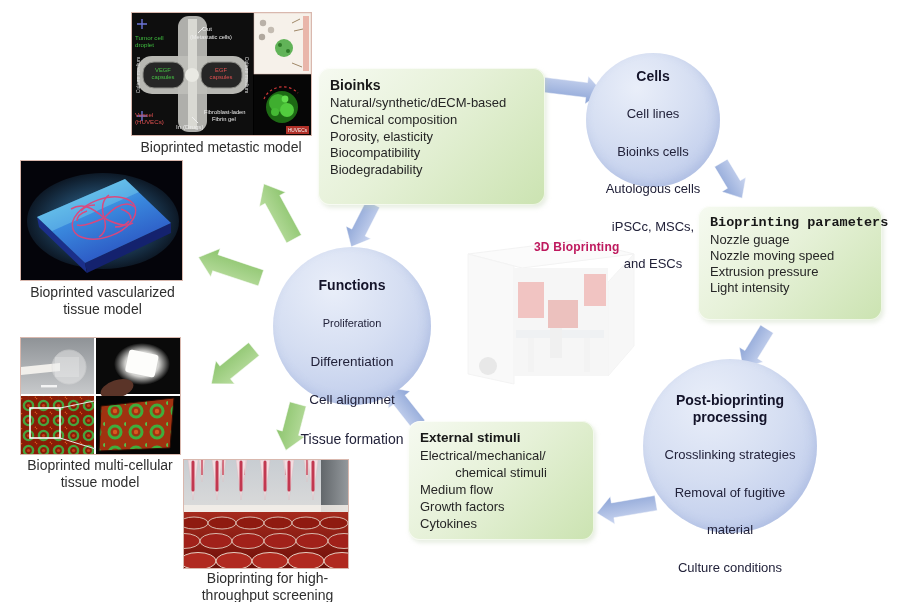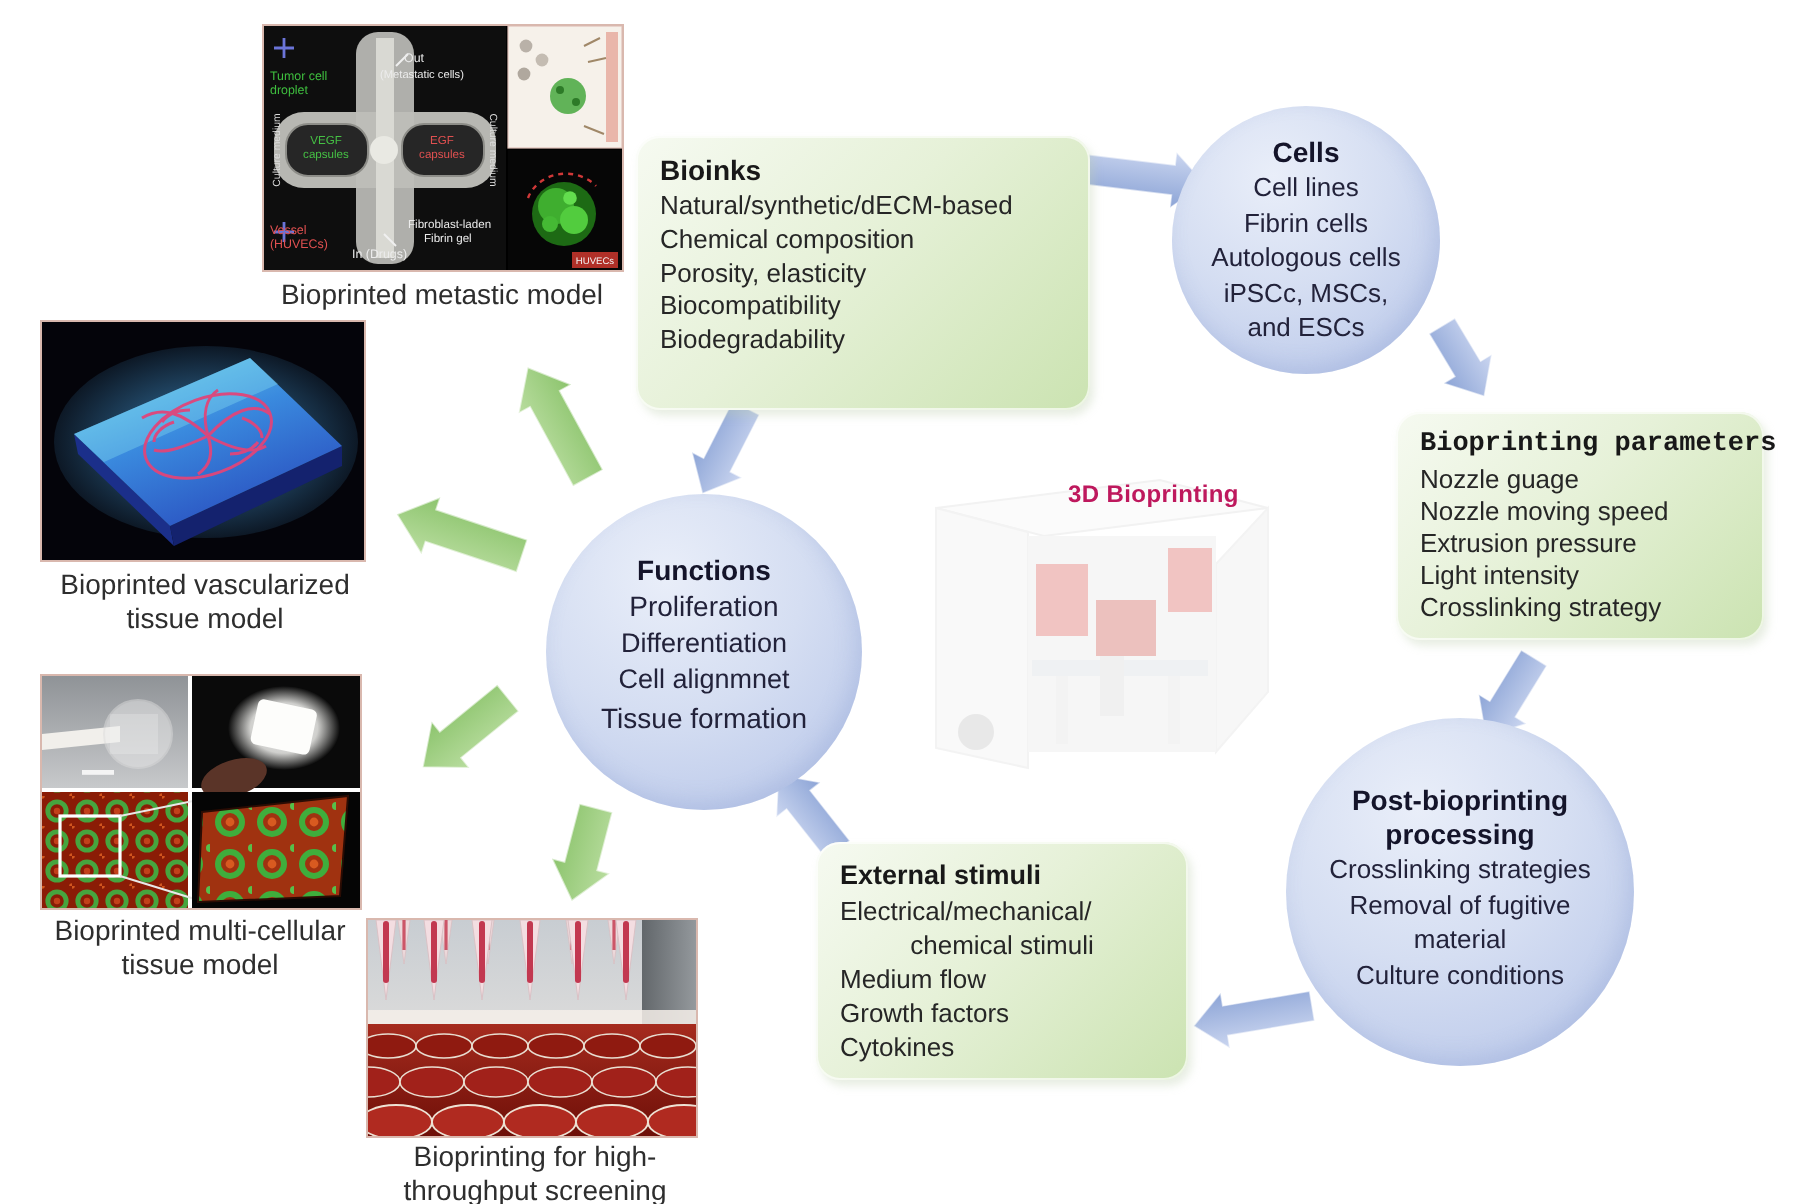--- a/index.html
+++ b/index.html
@@ -12,21 +12,21 @@
     background:linear-gradient(135deg,#f6faf1 0%,#e6f1d8 45%,#cbe3b1 100%);
     box-shadow: inset 0 0 0 1px rgba(255,255,255,.65), 2px 3px 4px rgba(190,205,175,.35);
     padding:8px 12px 6px; }
   .gtitle { font-weight:bold; font-size:14px; color:#181818; line-height:19px; white-space:nowrap; }
   .gline  { font-size:13px; color:#262626; line-height:16.8px; white-space:nowrap; }
 
   
   .bcircle { position:absolute; border-radius:50%;
     background:radial-gradient(circle at 38% 26%, #e9eef9 0%, #d5def2 45%, #b4c3e8 100%);
     box-shadow: inset -3px -4px 10px rgba(140,160,210,.30);
-    display:flex; flex-direction:column; align-items:center; text-align:center; }
+    display:flex; flex-direction:column; align-items:center; text-align:center;gap:20px; }
   .ctitle { font-weight:bold; font-size:14px; color:#14142a; line-height:17px; white-space:pre-line; }
   .cline  { font-size:13px; color:#22223a; line-height:17.5px; white-space:nowrap; }
 
   .caption { position:absolute; font-size:14px; line-height:17px; color:#2e2e2e;
     text-align:center; white-space:pre-line; }
 
   .photo { position:absolute; border:1px solid #d9b8ae; background:#000; overflow:hidden; }
   .photo svg { display:block; }
 
   .printer-wrap { position:absolute; left:458px; top:224px; width:185px; height:168px; }
@@ -338,51 +338,50 @@
     <div class="gline">Biocompatibility</div>
     <div class="gline">Biodegradability</div>
   </div>
 
   <div class="gbox" style="left:698px; top:206px; width:184px; height:114px;">
     <div class="gtitle" style="font-size:13.5px; line-height:18px;font-family:Liberation Mono, monospace;">Bioprinting parameters</div>
     <div class="gline" style="line-height:16px;">Nozzle guage</div>
     <div class="gline" style="line-height:16px;">Nozzle moving speed</div>
     <div class="gline" style="line-height:16px;">Extrusion pressure</div>
     <div class="gline" style="line-height:16px;">Light intensity</div>
-    <div class="gline" style="line-height:16px;">Crosslinking strategy</div>
   </div>
 
   <div class="gbox" style="left:408px; top:421px; width:186px; height:119px;">
     <div class="gtitle" style="font-size:13.5px; line-height:18px;">External stimuli</div>
     <div class="gline" style="line-height:17px;">Electrical/mechanical/</div>
     <div class="gline" style="line-height:17px;text-align:center;">chemical stimuli</div>
     <div class="gline" style="line-height:17px;">Medium flow</div>
     <div class="gline" style="line-height:17px;">Growth factors</div>
     <div class="gline" style="line-height:17px;">Cytokines</div>
   </div>
 
   <div class="bcircle" style="left:586px; top:53px; width:134px; height:134px; padding-top:15px;">
     <div class="ctitle">Cells</div>
     <div class="cline">Cell lines</div>
-    <div class="cline">Fibrin cells</div>
+    <div class="cline">Bioinks cells</div>
     <div class="cline">Autologous cells</div>
     <div class="cline">iPSCc, MSCs,</div>
     <div class="cline">and ESCs</div>
   </div>
 
   <div class="bcircle" style="left:643px; top:359px; width:174px; height:174px; padding-top:33px;">
     <div class="ctitle">Post-bioprinting
 processing</div>
     <div class="cline">Crosslinking strategies</div>
     <div class="cline">Removal of fugitive</div>
     <div class="cline">material</div>
     <div class="cline">Culture conditions</div>
   </div>
 
   <div class="bcircle" style="left:273px; top:247px; width:158px; height:158px; padding-top:30px;">
     <div class="ctitle">Functions</div>
-    <div class="cline" style="font-size:14px; line-height:18.5px;">Proliferation</div>
+    <div class="cline" style="font-size:11px; line-height:18.5px;">Proliferation</div>
     <div class="cline" style="font-size:13.5px; line-height:18.5px;">Differentiation</div>
     <div class="cline" style="font-size:13.5px; line-height:18.5px;">Cell alignmnet</div>
     <div class="cline" style="font-size:14px; line-height:18.5px;">Tissue formation</div>
   </div>
 
 </div>
 
 </body></html>

